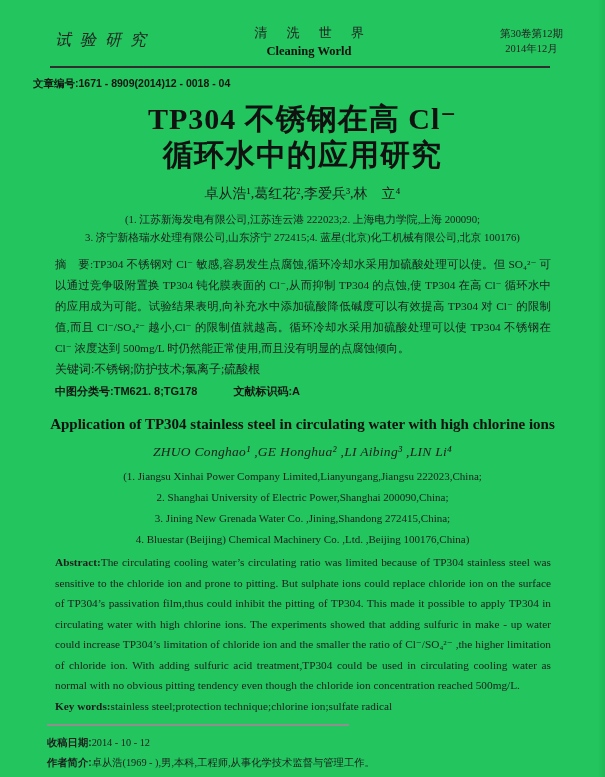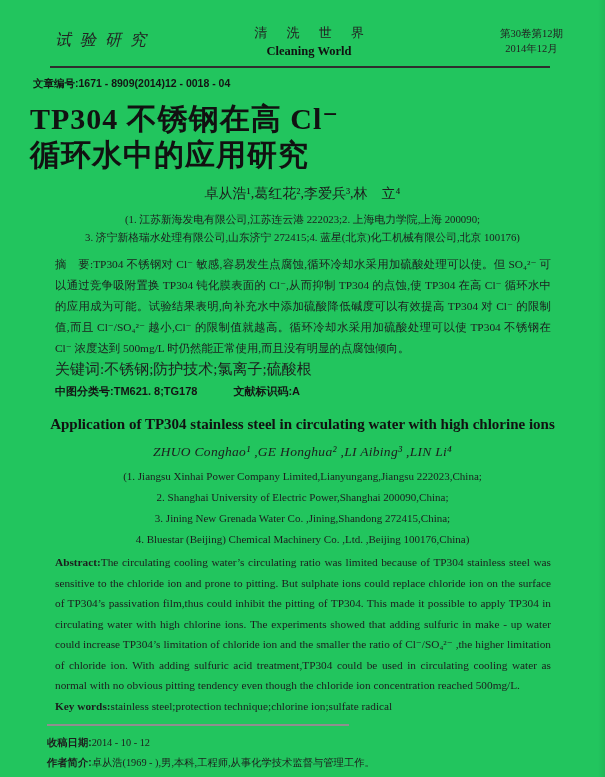--- a/index.html
+++ b/index.html
@@ -27,28 +27,28 @@
   .jh-right{flex:1;display:flex;justify-content:flex-end;}
   .jh-right-inner{text-align:center;font-size:10.5px;line-height:15px;color:#222;padding-top:2px;}
   .header-rule{margin:7px 55px 0 50px;border-top:2.5px solid #2e2e2e;height:0;}
   
   .article-number{
     margin:9px 0 0 33px;
     font-family:"Liberation Sans","DejaVu Sans",sans-serif;
     font-weight:600;font-size:10.5px;color:#141414;
   }
   
-  .title-cn{margin:10px 30px 0;text-align:left;font-size:30px;font-weight:bold;line-height:36px;letter-spacing:1px;color:#111;}
+  .title-cn{margin:10px 30px 0;text-align:center;font-size:30px;font-weight:bold;line-height:36px;letter-spacing:1px;color:#111;}
   .authors-cn{margin:12px 0 0;text-align:center;font-size:14px;color:#1d1d1d;}
   .affil-cn{margin:7px 30px 0;text-align:center;font-size:10.8px;line-height:18px;color:#1d1d1d;}
   .affil-cn div{white-space:nowrap;}
   
   .abstract-cn{margin:8px 54px 0 55px;font-size:11.4px;line-height:21px;text-align:justify;color:#1d1d1d;}
   .abstract-cn .lbl,.kw .lbl{font-weight:normal;}
-  .kw{margin:0 54px 0 55px;font-size:15px;line-height:21px;}
+  .kw{margin:0 54px 0 55px;font-size:12px;line-height:21px;}
   .clc-line{
     margin:1px 54px 0 55px;display:flex;gap:36px;
     font-family:"Liberation Sans","DejaVu Sans",sans-serif;
     font-weight:600;font-size:11px;line-height:21px;color:#141414;
   }
   
   .title-en{margin:14px 28px 0;text-align:center;font-size:15px;font-weight:bold;color:#111;}
   .authors-en{margin:11px 0 0;text-align:center;font-size:13.5px;font-style:italic;letter-spacing:.3px;color:#1d1d1d;}
   .affil-en{margin:6px 30px 0;text-align:center;font-size:11px;line-height:21px;color:#1d1d1d;}
   .abstract-en{margin:2px 54px 0 55px;font-size:11.3px;line-height:20.5px;text-align:justify;color:#1d1d1d;}

